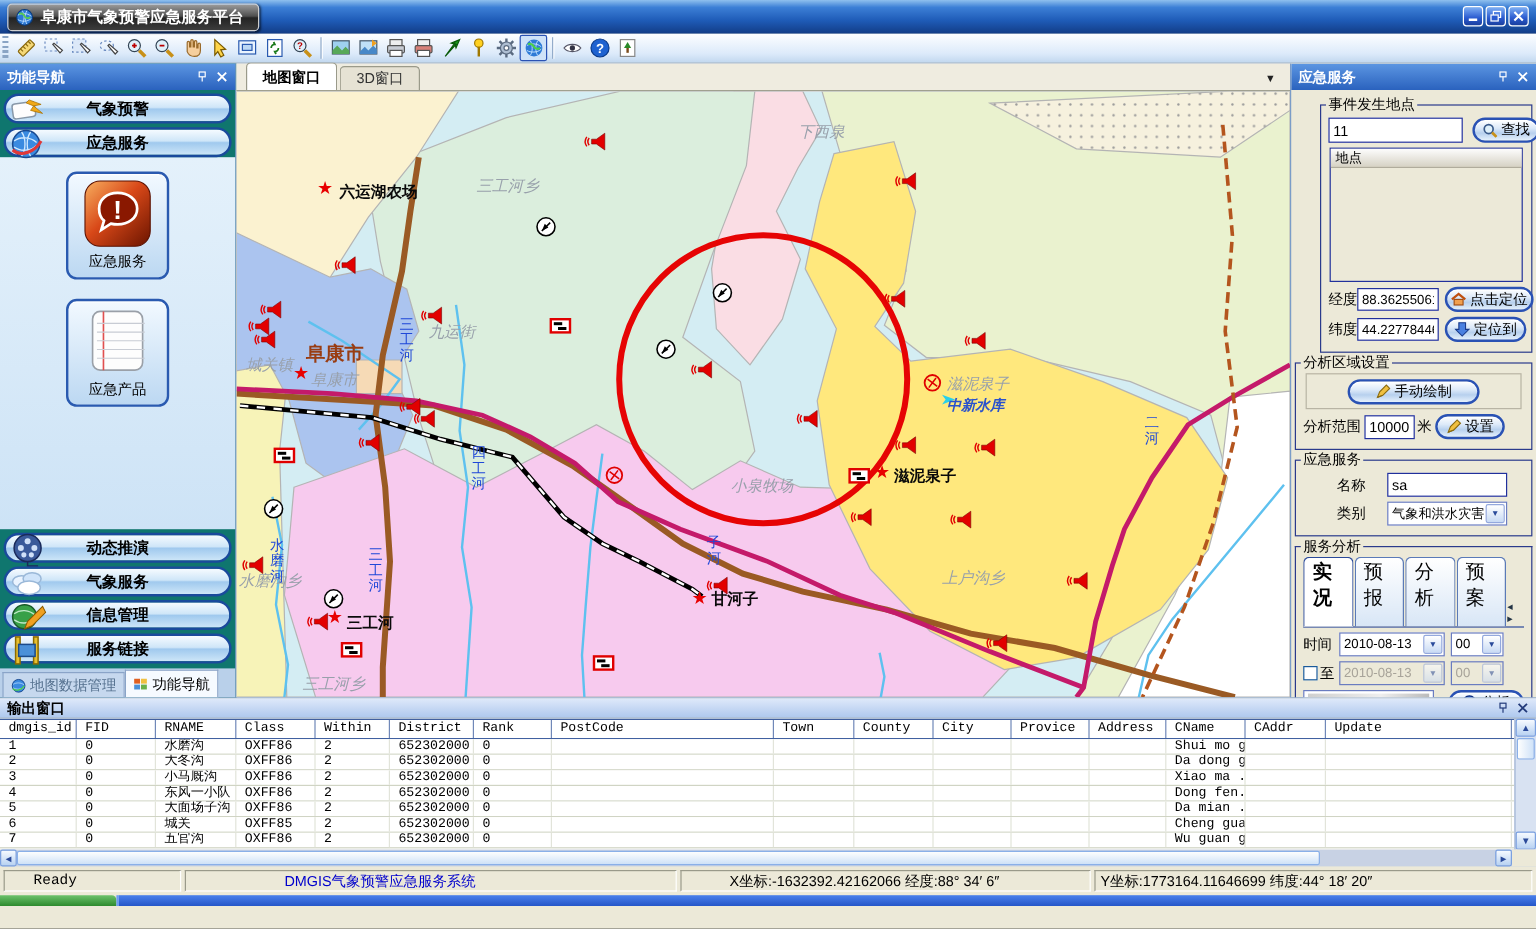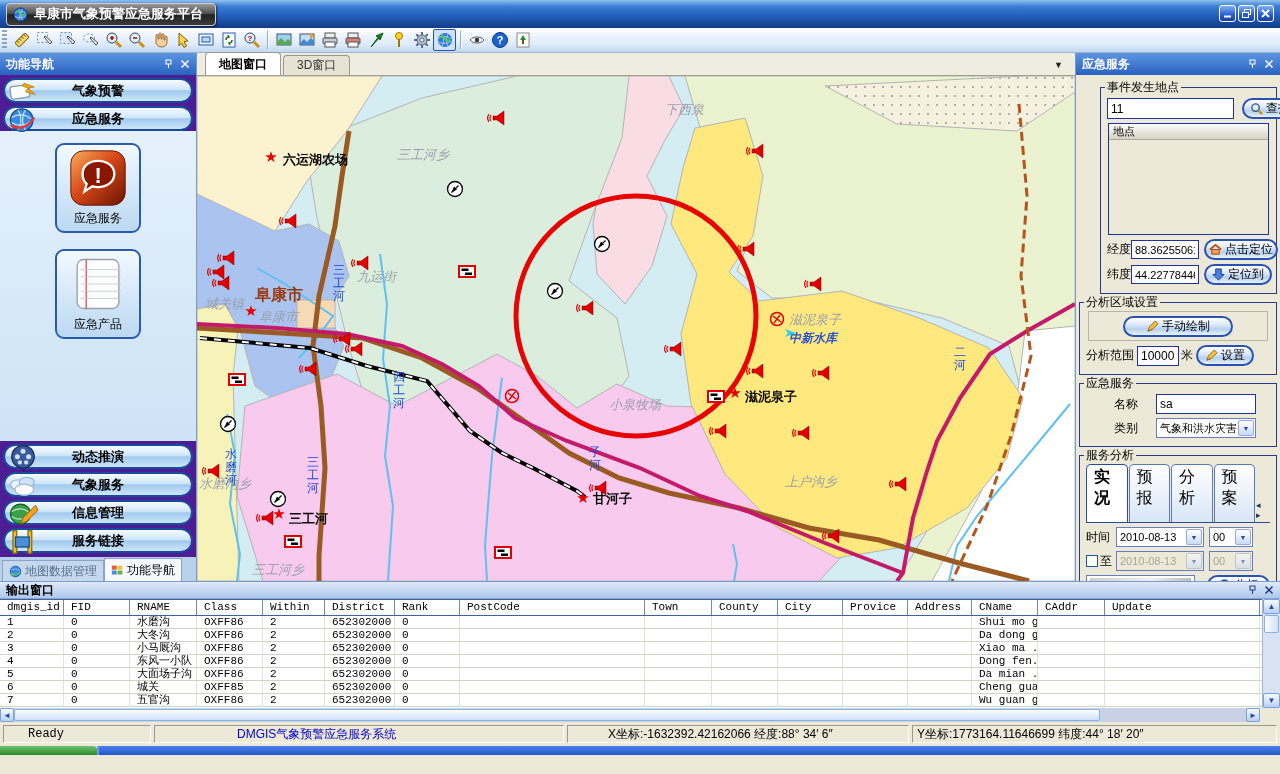--- a/index.html
+++ b/index.html
@@ -17,21 +17,21 @@
   
   .toolbar{height:25px;background:linear-gradient(180deg,#fdfeff,#dceafa 70%,#c2d8ef);display:flex;align-items:center;border-bottom:1px solid #9ab4d2;}
   .grip{width:5px;height:20px;margin:0 3px 0 2px;background:repeating-linear-gradient(180deg,#8aa4c4 0 2px,transparent 2px 4px);}
   .tbtn{width:23px;height:22px;display:flex;align-items:center;justify-content:center;}
   .tbtn svg{width:18px;height:18px;}
   .tbtn.active{border:1px solid #2a52b4;background:#cfe2f8;border-radius:2px;}
   .tsep{width:1px;height:18px;background:#93accb;box-shadow:1px 0 #fff;margin:0 4px;}
   
   .main{height:528px;display:flex;}
   
-  .left-panel{width:197px;background:#4c1d95;border-right:1px solid #7a9cc8;display:flex;flex-direction:column;}
+  .left-panel{width:197px;background:#0f766e;border-right:1px solid #7a9cc8;display:flex;flex-direction:column;}
   .panel-header{height:22px;background:linear-gradient(180deg,#5c96e2,#2a62be);color:#fff;font-weight:bold;font-size:12px;display:flex;align-items:center;padding:0 6px;flex:0 0 auto;}
   .ph-tools{margin-left:auto;display:flex;gap:6px;align-items:center;}
   .ph-tools svg{width:10px;height:10px;}
   .pill{height:25px;margin:3px 3px 0 3px;border:2px solid #1a4a9c;border-radius:13px;background:linear-gradient(180deg,#f6fbff 0%,#cfe6f8 45%,#a0c9ee 52%,#cde6f8 100%);display:flex;align-items:center;justify-content:center;font-size:13px;font-weight:bold;color:#000;position:relative;flex:0 0 auto;}
   .pill .pic{position:absolute;left:2px;top:-3px;width:32px;height:30px;}
   .pill .pic svg{width:100%;height:100%;}
   .lp-content{flex:1 1 auto;background:linear-gradient(180deg,#e4f1fb,#cde3f6);display:flex;flex-direction:column;align-items:center;padding-top:12px;gap:16px;overflow:hidden;}
   .bigbtn{width:86px;height:90px;border:2px solid #2a5ab0;border-radius:9px;background:linear-gradient(180deg,#f2f9ff,#bcd8f2);display:flex;flex-direction:column;align-items:center;justify-content:center;gap:3px;box-shadow:inset 0 1px #fff;}
   .bigbtn svg{width:58px;height:58px;}
   .bigbtn .blabel{font-size:12px;color:#000;}
@@ -661,21 +661,21 @@
             </svg>
           <svg viewBox="0 0 10 10">
               <path d="M1.5 1.5l7 7M8.5 1.5l-7 7" stroke="#fff" stroke-width="1.5"></path>
             </svg>
         </span>
       </div>
       <div class="rp-body">
         <div class="grp" style="margin-top:10px;margin-left:24px;">
           <span class="grp-label">事件发生地点</span>
           <div class="rrow">
-            <input class="xinput" style="width: 127px;" value="11">
+            <input class="xinput" style="width: 112px;" value="11">
             <button class="xbtn" style="margin-left:8px;width:72px;">
               <svg viewBox="0 0 14 14">
                   <circle cx="6" cy="6" r="4" fill="#dff0fa" stroke="#3a5a8a" stroke-width="1.5"></circle>
                   <path d="M9 9l4 4" stroke="#c89018" stroke-width="2.5"></path>
                 </svg>
               <span>查找</span>
             </button>
           </div>
           <div class="loclist">
             <div class="loclist-h">地点</div>

